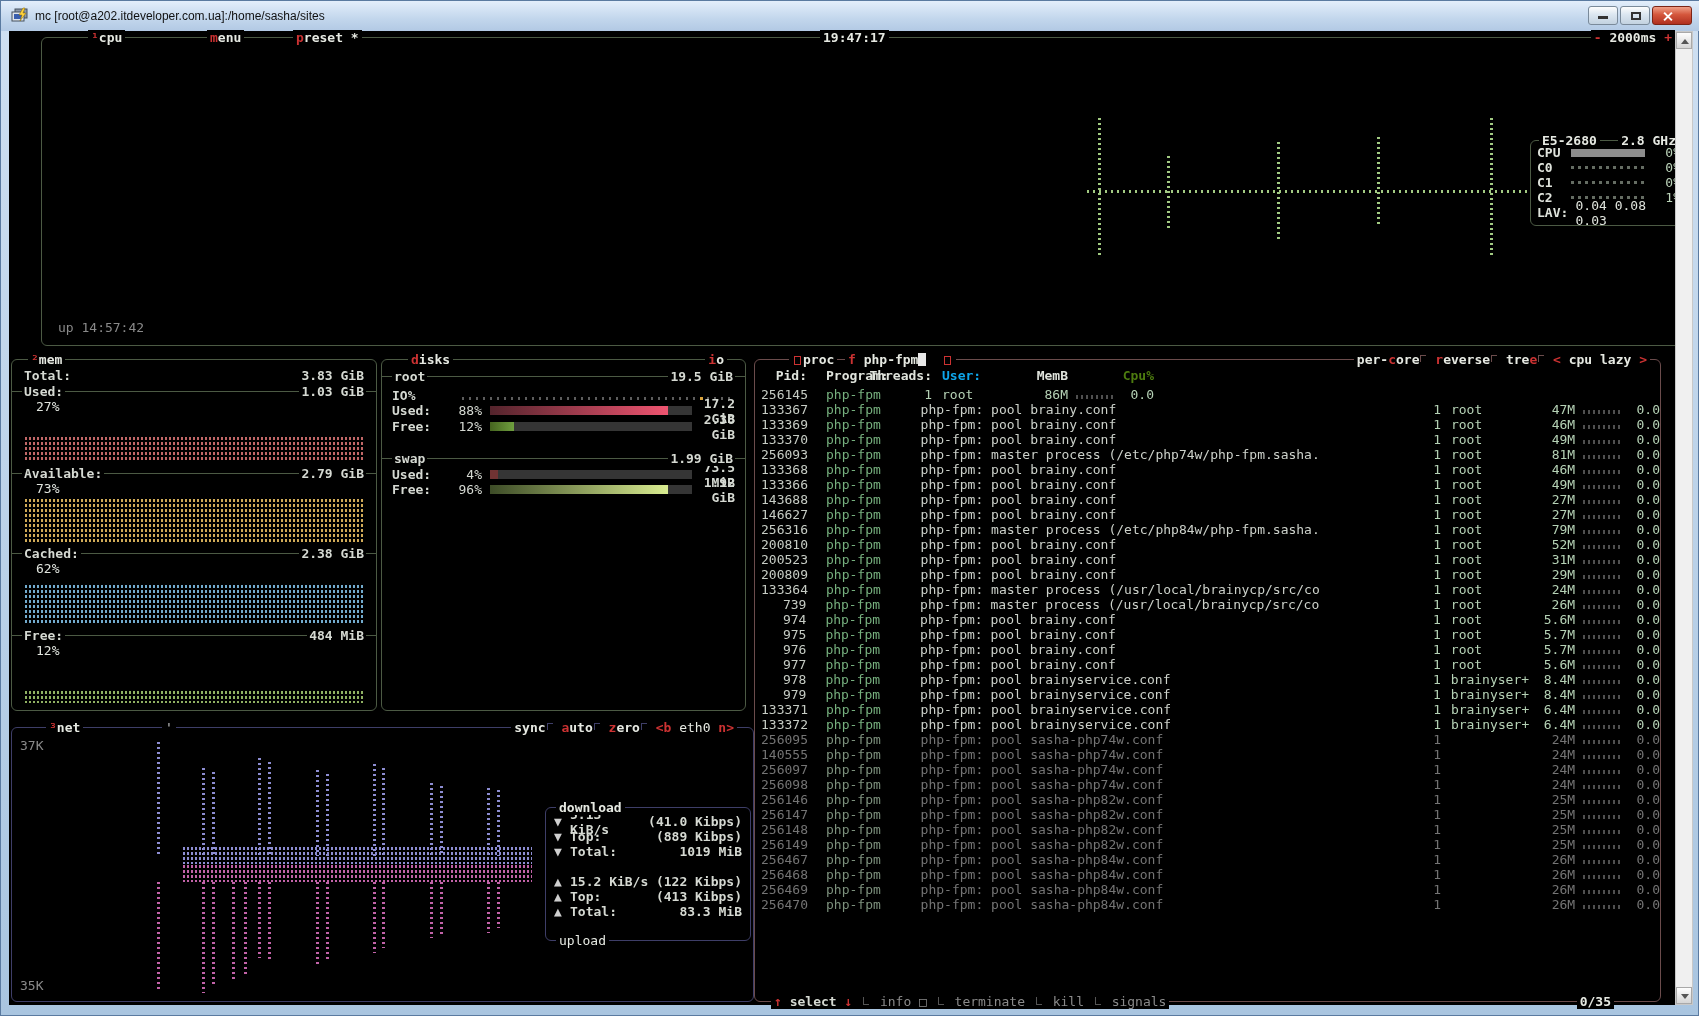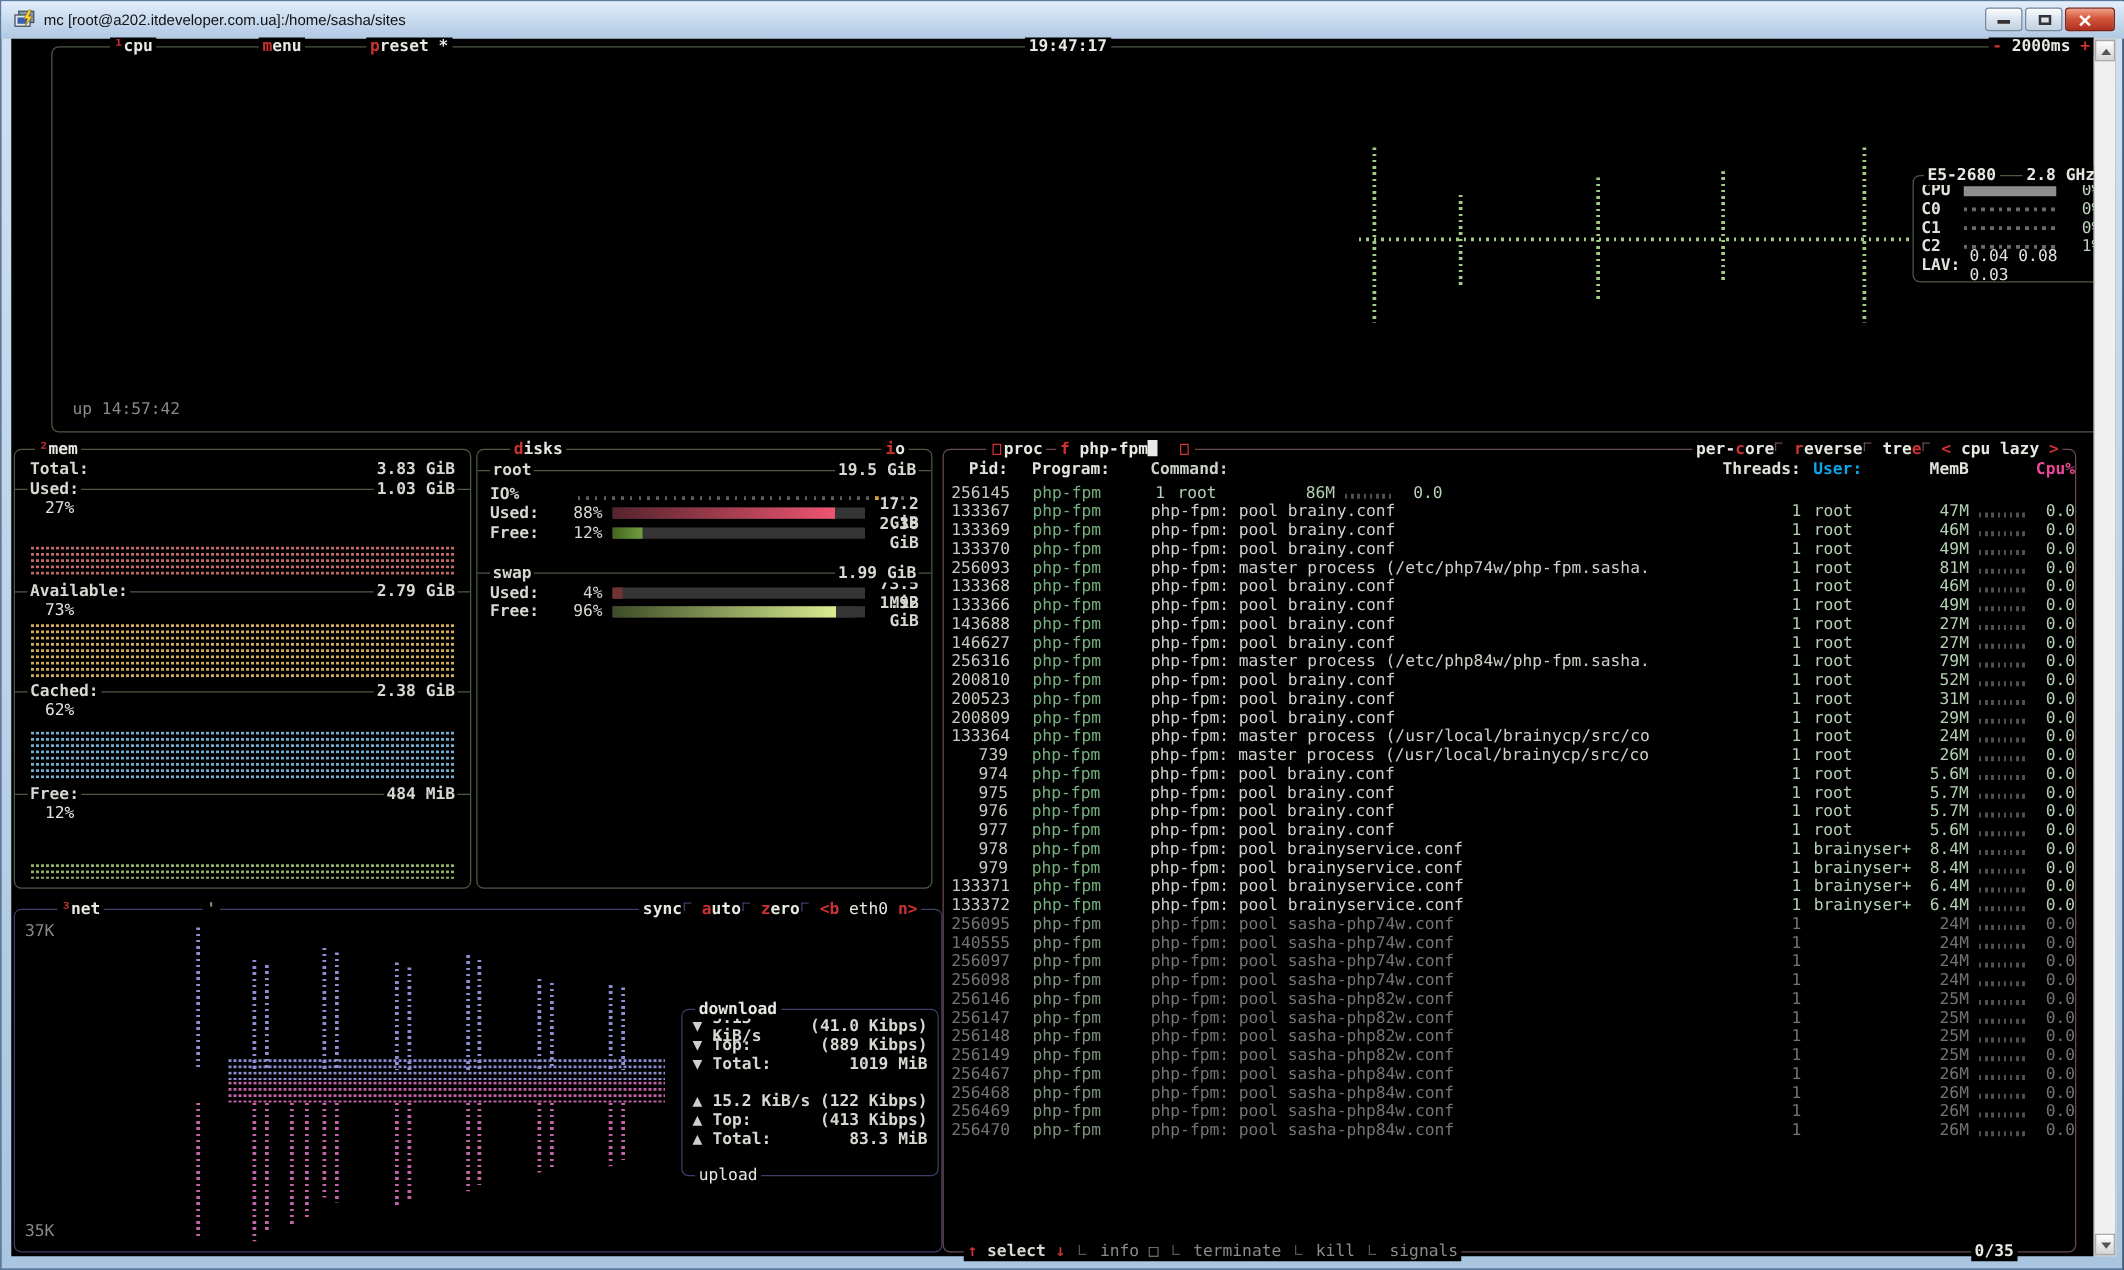--- a/index.html
+++ b/index.html
@@ -363,26 +363,25 @@
       <span class="ontop" style="right:10px">
         <span class="ctl"><span>per-</span><span class="hot">c</span><span>ore</span></span><span class="hook"></span>
         <span class="ctl"><span class="hot">r</span><span>everse</span></span><span class="hook"></span>
         <span class="ctl"><span>tre</span><span class="hot">e</span></span><span class="hook"></span>
         <span class="ctl"><span class="hot">&lt;</span></span><span style="font-weight:bold"> cpu lazy </span><span class="ctl"><span class="hot">&gt;</span></span>
       </span>
 
       <div class="phead" style="position:absolute; left:0; right:0; top:8px;">
         <span class="c-pid" style="color:#dfe3dc">Pid:</span>
         <span class="c-prog" style="color:#dfe3dc">Program:</span>
-        <span class="c-cmd">Command:</span>
         <span style="width:10px; text-align:right; margin-left:-62px; width:72px;">Threads:</span>
         <span class="c-user" style="color:#0ea5e9">User:</span>
         <span class="c-mem" style="color:#dfe3dc">MemB</span>
         <span style="width:38px; margin-left:8px;"></span>
-        <span class="c-cpu2" style="color:#ec4899">Cpu%</span>
+        <span class="c-cpu2" style="color:#4d7c0f">Cpu%</span>
       </div>
 
       <div style="position:absolute; left:0; right:0; top:27px;">
           <div class="prow">
             <span class="c-pid">256145</span>
             <span class="c-prog">php-fpm</span>
             <span class="c-thr">1</span>
             <span class="c-user">root</span>
             <span class="c-mem">86M</span>
             <span class="c-graph"></span>

